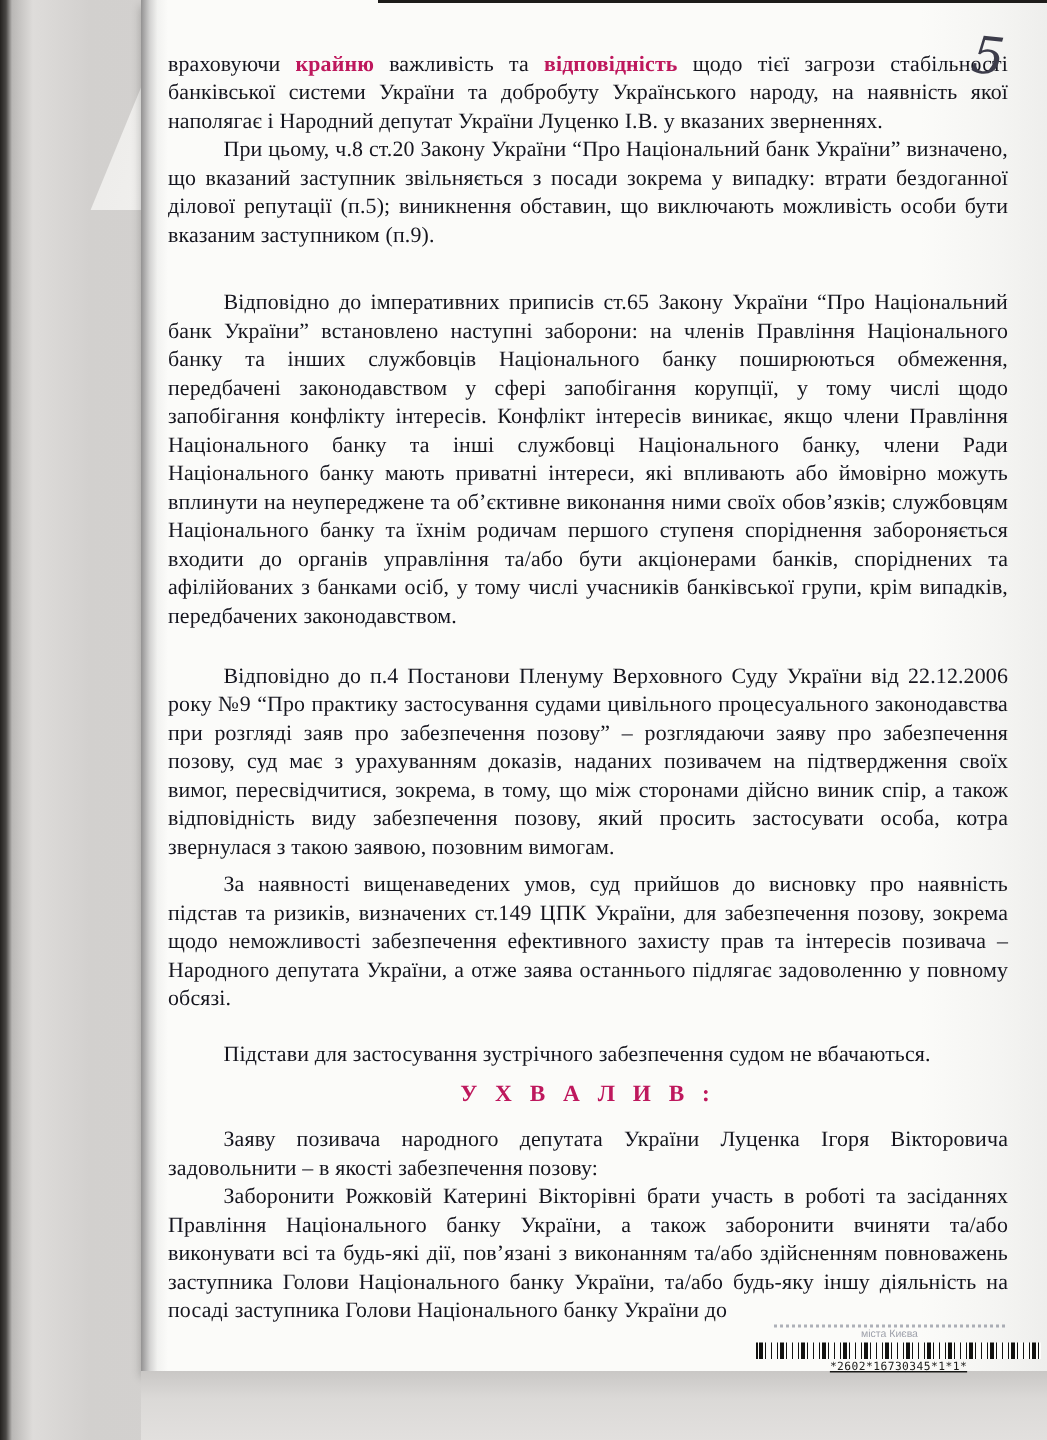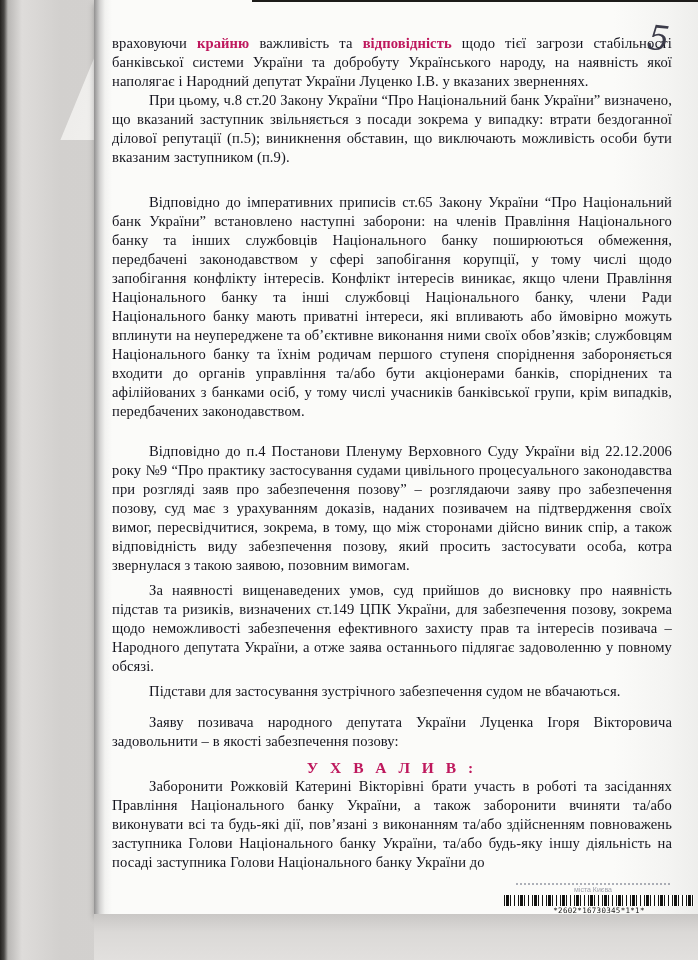--- a/index.html
+++ b/index.html
@@ -64,21 +64,21 @@
   .barcode {
     height:11px; width:190px;
     background:repeating-linear-gradient(90deg,
       #121210 0 1px, #fdfdfb 1px 2px,
       #121210 2px 5px, #fdfdfb 5px 6px,
       #121210 6px 7px, #fdfdfb 7px 10px,
       #121210 10px 11px, #fdfdfb 11px 14px);
   }
   .barcode-caption {
     font-family:"DejaVu Sans Mono", monospace;
-    font-size:7.5px; color:#1a1a18; letter-spacing:.3px; margin-top:0;
+    font-size:7.5px; color:#1a1a18; letter-spacing:.3px; margin-top:0;text-decoration:underline;
   }
   .below-page {
     position:absolute; left:94px; top:914px; width:604px; height:46px;
     background:linear-gradient(180deg,#c9c7c5,#dbd9d7 40%,#e2e0de); z-index:3;
   }
 </style>
 </head>
 <body>
 
 <div class="corner-sheet"></div>
@@ -88,23 +88,23 @@
 <div class="top-edge-line"></div>
 
 <div class="page-number">5</div>
 
 <div class="text-body" id="text-body">
     <p class="para"><span>враховуючи </span><b>крайню</b><span> важливість та </span><b>відповідність</b><span> щодо тієї загрози стабільності банківської системи України та добробуту Українського народу, на наявність якої наполягає і Народний депутат України Луценко І.В. у вказаних зверненнях.</span></p>
     <p class="para indent"><span>При цьому, ч.8 ст.20 Закону України “Про Національний банк України” визначено, що вказаний заступник звільняється з посади зокрема у випадку: втрати бездоганної ділової репутації (п.5); виникнення обставин, що виключають можливість особи бути вказаним заступником (п.9).</span></p>
     <p class="para indent" style="margin-top: 26px;"><span>Відповідно до імперативних приписів ст.65 Закону України “Про Національний банк України” встановлено наступні заборони: на членів Правління Національного банку та інших службовців Національного банку поширюються обмеження, передбачені законодавством у сфері запобігання корупції, у тому числі щодо запобігання конфлікту інтересів. Конфлікт інтересів виникає, якщо члени Правління Національного банку та інші службовці Національного банку, члени Ради Національного банку мають приватні інтереси, які впливають або ймовірно можуть вплинути на неупереджене та об’єктивне виконання ними своїх обов’язків; службовцям Національного банку та їхнім родичам першого ступеня споріднення забороняється входити до органів управління та/або бути акціонерами банків, споріднених та афілійованих з банками осіб, у тому числі учасників банківської групи, крім випадків, передбачених законодавством.</span></p>
     <p class="para indent" style="margin-top: 21px;"><span>Відповідно до п.4 Постанови Пленуму Верховного Суду України від 22.12.2006 року №9 “Про практику застосування судами цивільного процесуального законодавства при розгляді заяв про забезпечення позову” – розглядаючи заяву про забезпечення позову, суд має з урахуванням доказів, наданих позивачем на підтвердження своїх вимог, пересвідчитися, зокрема, в тому, що між сторонами дійсно виник спір, а також відповідність виду забезпечення позову, який просить застосувати особа, котра звернулася з такою заявою, позовним вимогам.</span></p>
     <p class="para indent" style="margin-top: 6px;"><span>За наявності вищенаведених умов, суд прийшов до висновку про наявність підстав та ризиків, визначених ст.149 ЦПК України, для забезпечення позову, зокрема щодо неможливості забезпечення ефективного захисту прав та інтересів позивача – Народного депутата України, а отже заява останнього підлягає задоволенню у повному обсязі.</span></p>
-    <p class="para indent" style="margin-top: 6px;"><span>Підстави для застосування зустрічного забезпечення судом не вбачаються.</span></p>
+    <p class="para indent" style="margin-top: 18px;"><span>Підстави для застосування зустрічного забезпечення судом не вбачаються.</span></p>
+    <p class="para heading" style="margin-top: 7px;"><b>У Х В А Л И В :</b></p>
     <p class="para indent" style="margin-top: 12px;"><span>Заяву позивача народного депутата України Луценка Ігоря Вікторовича задовольнити – в якості забезпечення позову:</span></p>
-    <p class="para heading" style="margin-top: 7px;"><b>У Х В А Л И В :</b></p>
     <p class="para indent"><span>Заборонити Рожковій Катерині Вікторівні брати участь в роботі та засіданнях Правління Національного банку України, а також заборонити вчиняти та/або виконувати всі та будь-які дії, пов’язані з виконанням та/або здійсненням повноважень заступника Голови Національного банку України, та/або будь-яку іншу діяльність на посаді  заступника Голови Національного банку України до</span></p>
   </div>
 
 <div class="stamp">
   <span class="stamp-line1"></span>
   <span>міста Києва</span>
 </div>
 
 <div class="barcode-wrap">
   <div class="barcode"></div>

